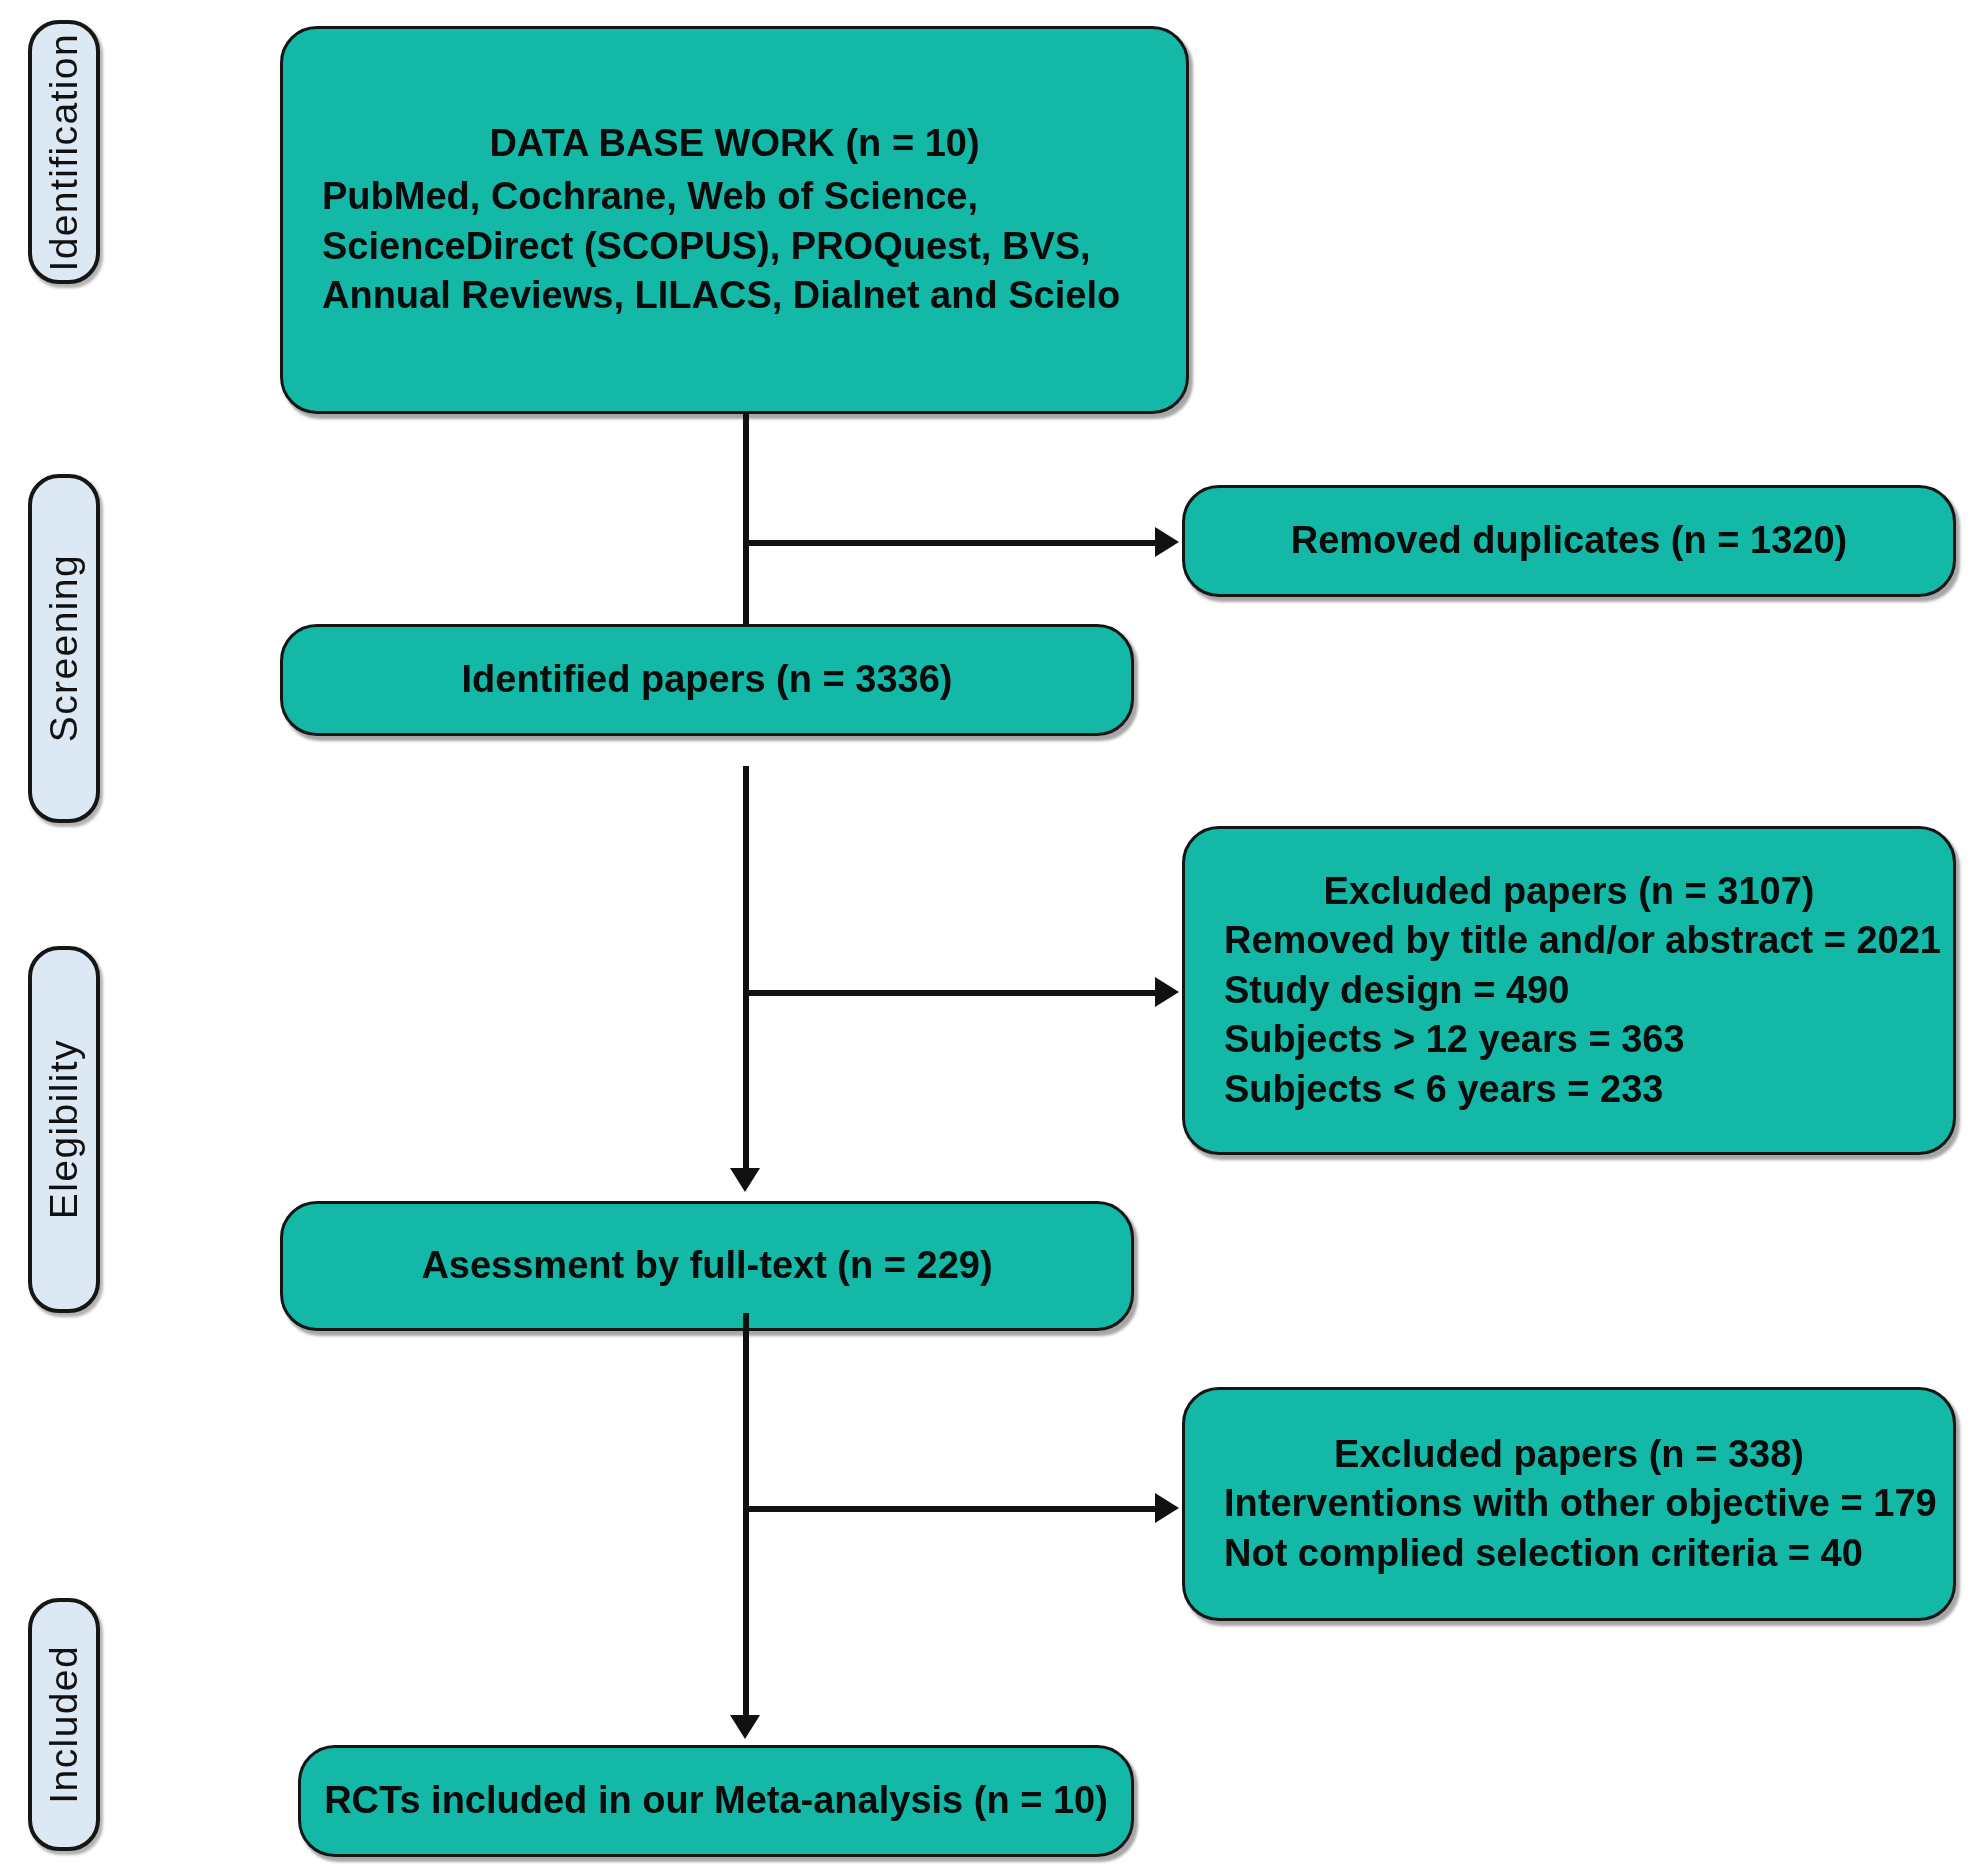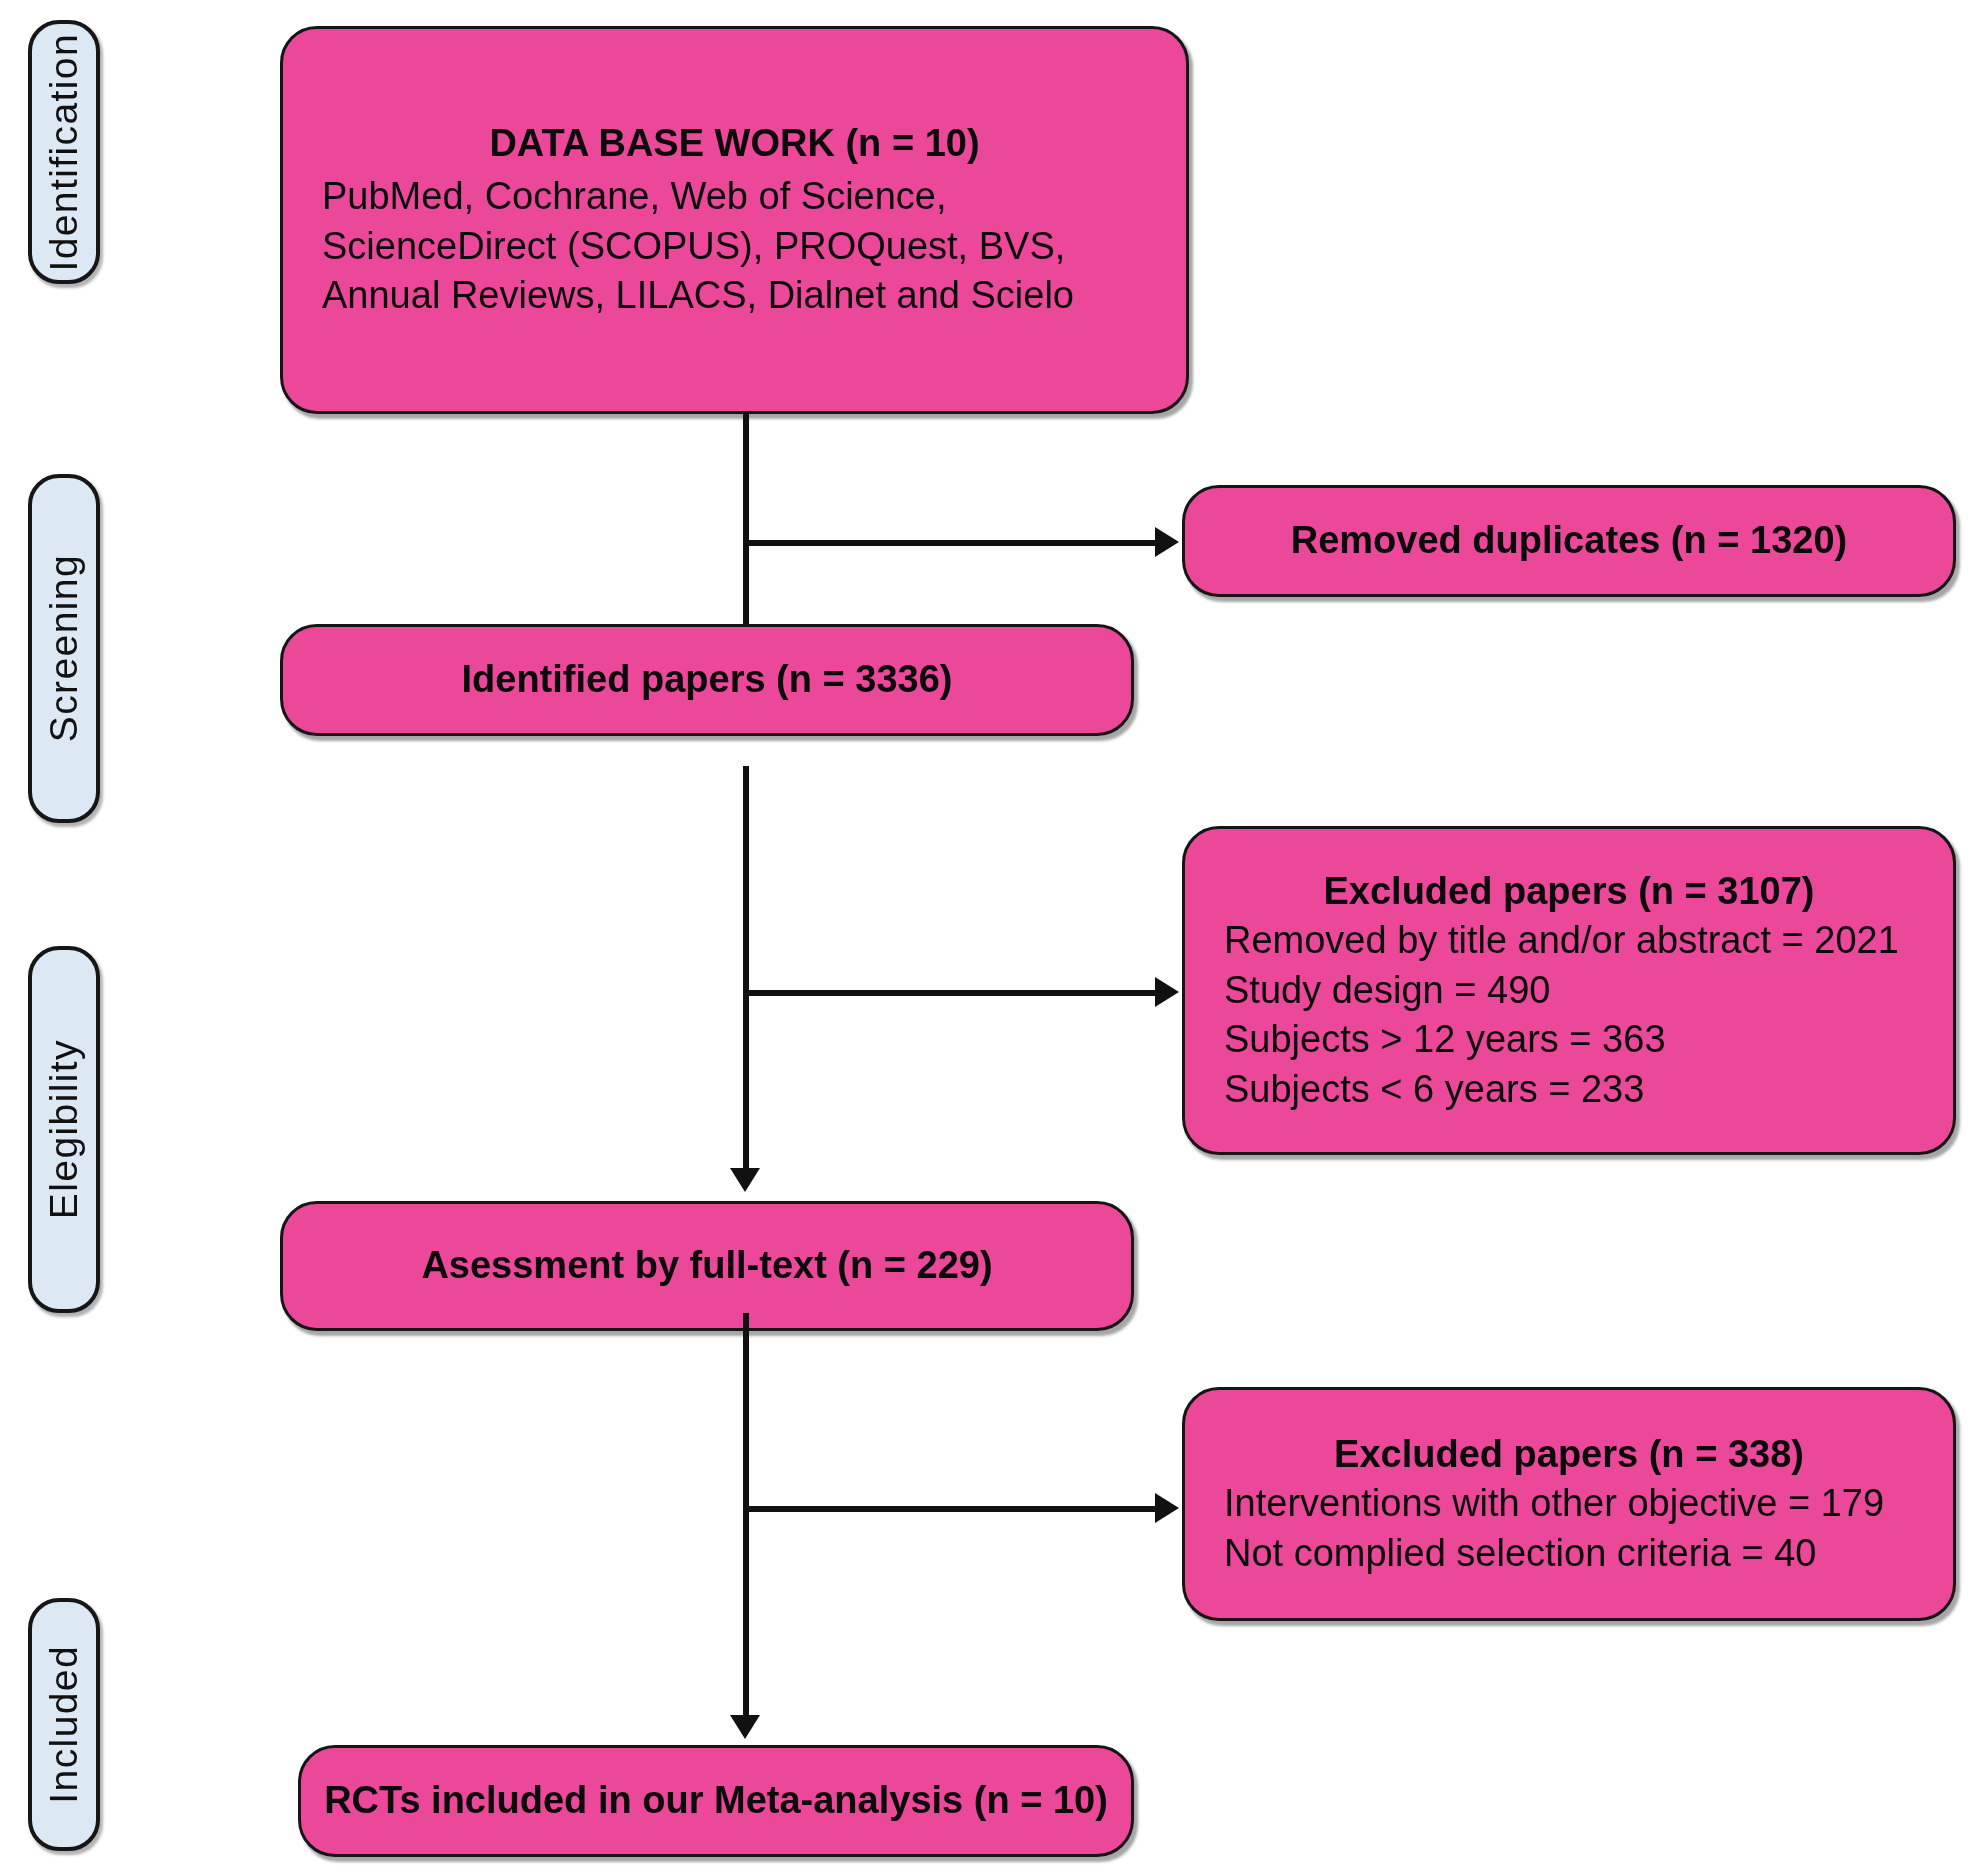--- a/index.html
+++ b/index.html
@@ -38,33 +38,34 @@
     letter-spacing: 1.4px;
     color: #111111;
     white-space: nowrap;
     font-weight: 400;
   }
 
   
   .flow-box {
     position: absolute;
     box-sizing: border-box;
-    background: #ec4899;
+    background: #14b8a6;
     border: 3.7px solid #151515;
     border-radius: 37px;
     box-shadow: 3.7px 4.6px 2.8px rgba(0,0,0,0.35);
     display: flex;
     flex-direction: column;
     justify-content: center;
   }
   .flow-box .line {
     font-size: 38px;
     line-height: 1.30;
     color: #0b0b0b;
     white-space: nowrap;
+    font-weight: bold;
   }
   .flow-box .line.b { font-weight: bold; }
   .flow-box .line.center { text-align: center; }
   .flow-box .line.left { text-align: left; }
   .pad-l { padding-left: 39px; }
 
   
   .vline {
     position: absolute;
     width: 5.5px;

